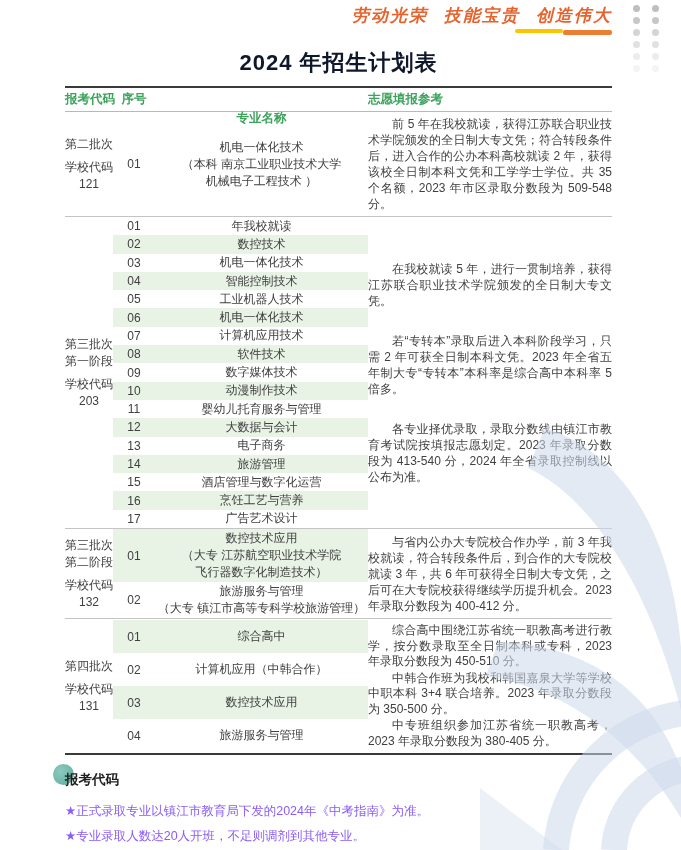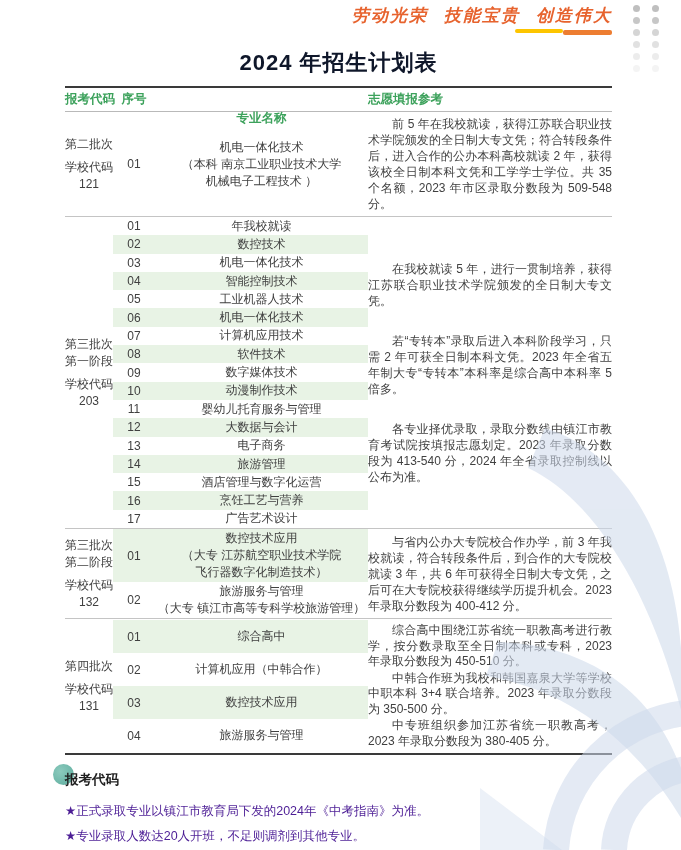--- a/index.html
+++ b/index.html
@@ -58,21 +58,21 @@
   .sec-2 .row { min-height:36px; padding:1px 0; }
   .sec-3 .row { height:33px; }
   .sec-3 .col-ref { gap:1px; }
   .sec-3 .col-ref p { line-height:15.5px; }
   
   .notes { position:relative; width:560px; margin:16px 0 0 65px; }
   .notes-circle { position:absolute; left:-12px; top:-7px; width:21px; height:21px; border-radius:50%;
                   background:radial-gradient(circle at 35% 35%, #7fc4b6, #4aa392); opacity:.9; }
   .notes-title { position:relative; font-size:13.5px; font-weight:bold; color:#1f1f1f; }
   .notes-list { margin-top:10px; }
-  .notes-list li { list-style:none; font-size:12.5px; line-height:25px; color:#4c1d95; }
+  .notes-list li { list-style:none; font-size:12.5px; line-height:25px; color:#8b5cf6; }
 </style>
 </head>
 <body>
 
 <div class="page">
 
   <svg class="watermark" viewBox="0 0 681 850" xmlns="http://www.w3.org/2000/svg">
     <g fill="#cdd9eb" opacity="0.55">
       <path d="M545,428 C630,455 673,545 681,648 L681,710 C650,590 593,498 528,468 Z"></path>
       <path d="M498,642 C595,645 655,698 681,768 L681,818 C628,730 558,688 486,676 Z"></path>

